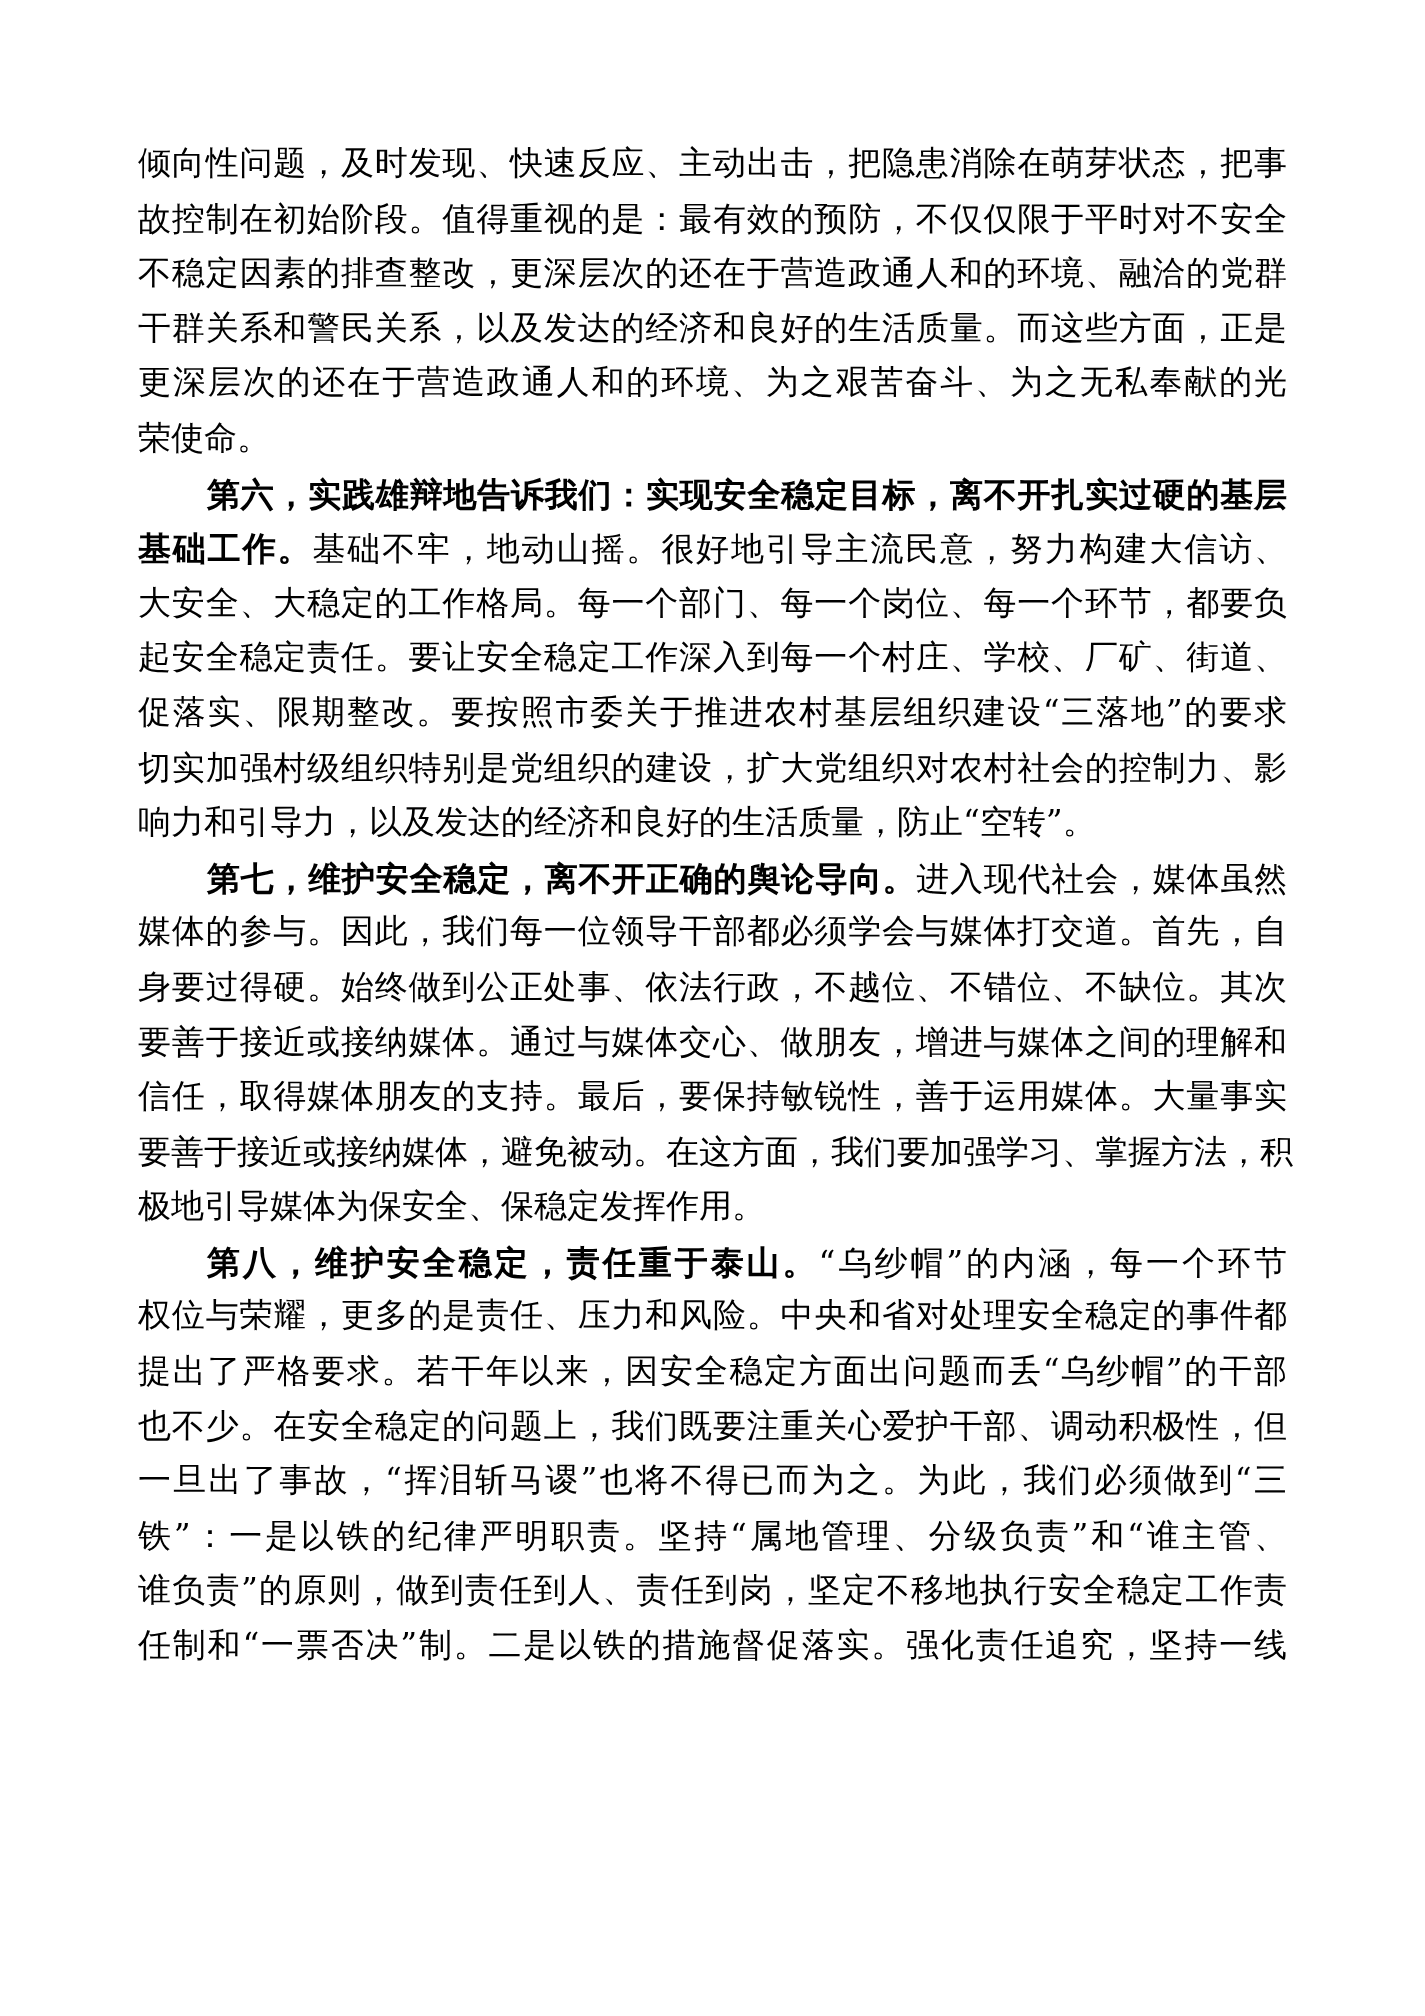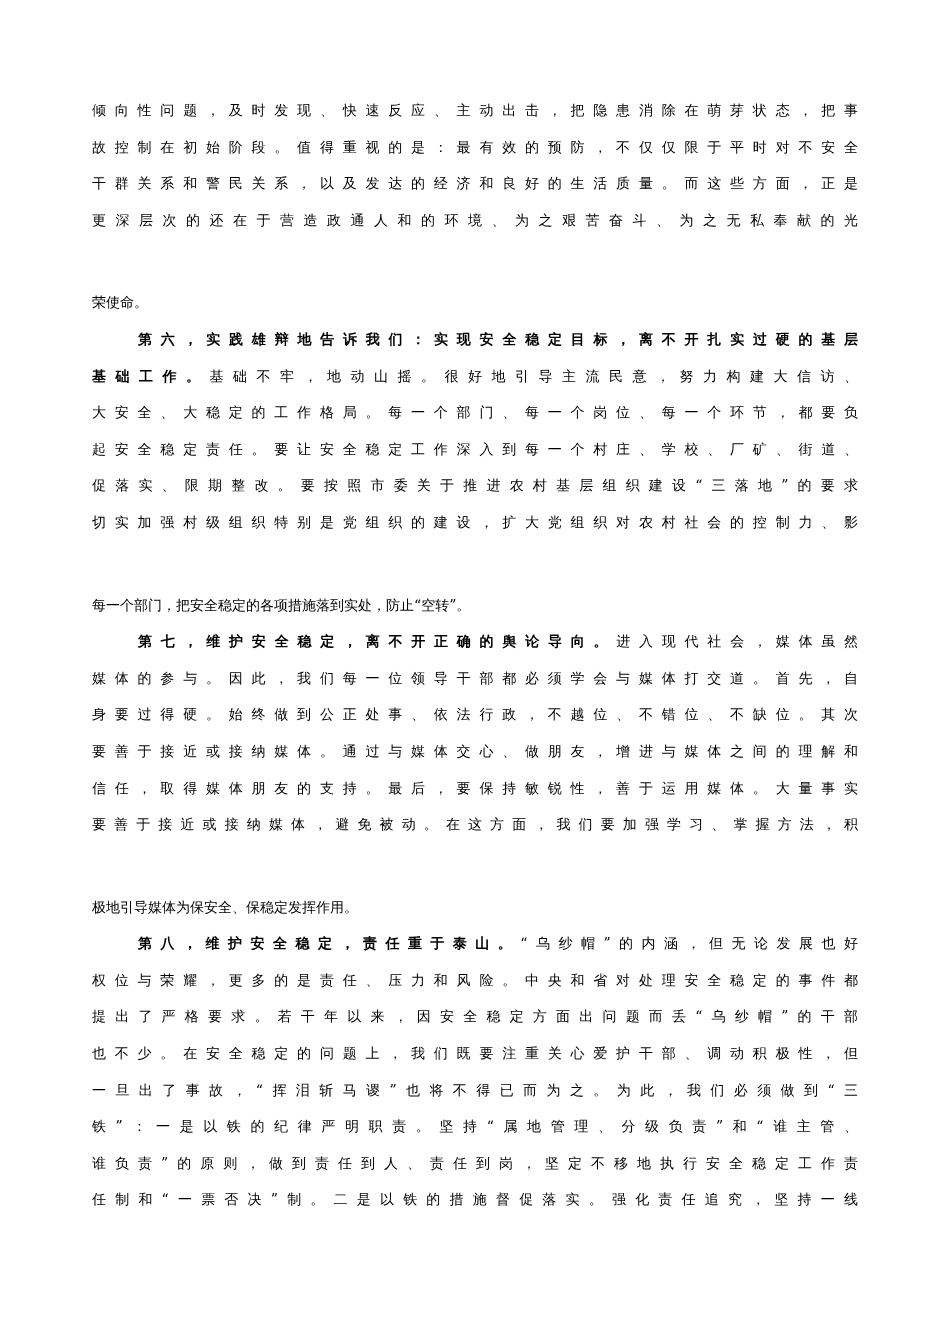--- a/index.html
+++ b/index.html
@@ -1,61 +1,62 @@
 <!DOCTYPE html>
 <html><head>
   <meta charset="utf-8">
   <style>
     html, body { margin: 0; padding: 0; background: #ffffff; }
     body { width: 950px; height: 1344px; position: relative; overflow: hidden; }
     .page {
       position: absolute; left: 92px; top: 92px; width: 766px;
       font-family: "DejaVu Serif", "Liberation Serif", serif;
-      font-size: 14px; line-height: 36.6px; color: #000;
+      font-size: 22px; line-height: 36.6px; color: #000;
     }
     .line { height: 36.6px; white-space: nowrap; text-align: justify; text-align-last: justify; }
-    .line.last { text-align-last: left; margin-top: 46px; }
+    .line.last { text-align-last: left; }
     .indent { padding-left: 46px; }
     .bold { font-weight: bold; }
   </style>
 </head>
 <body>
 
 <div class="page">
 
   <div>
     <div class="line"><span>倾向性问题，及时发现、快速反应、主动出击，把隐患消除在萌芽状态，把事</span></div>
     <div class="line"><span>故控制在初始阶段。值得重视的是：最有效的预防，不仅仅限于平时对不安全</span></div>
+    <div class="line"><span>不稳定因素的排查整改，更深层次的还在于营造政通人和的环境、融洽的党群</span></div>
     <div class="line"><span>干群关系和警民关系，以及发达的经济和良好的生活质量。而这些方面，正是</span></div>
     <div class="line"><span>更深层次的还在于营造政通人和的环境、为之艰苦奋斗、为之无私奉献的光</span></div>
     <div class="line last"><span>荣使命。</span></div>
   </div>
 
   <div>
     <div class="line indent"><span class="bold">第六，实践雄辩地告诉我们：实现安全稳定目标，离不开扎实过硬的基层</span></div>
     <div class="line"><span class="bold">基础工作。</span><span>基础不牢，地动山摇。很好地引导主流民意，努力构建大信访、</span></div>
     <div class="line"><span>大安全、大稳定的工作格局。每一个部门、每一个岗位、每一个环节，都要负</span></div>
     <div class="line"><span>起安全稳定责任。要让安全稳定工作深入到每一个村庄、学校、厂矿、街道、</span></div>
     <div class="line"><span>促落实、限期整改。要按照市委关于推进农村基层组织建设“三落地”的要求</span></div>
     <div class="line"><span>切实加强村级组织特别是党组织的建设，扩大党组织对农村社会的控制力、影</span></div>
-    <div class="line last"><span>每一个部门，把安全稳定的各项措施落到实处，防止“空转”。</span></div>
+    <div class="line last"><span>响力和引导力，以及发达的经济和良好的生活质量，防止“空转”。</span></div>
   </div>
 
   <div>
     <div class="line indent"><span class="bold">第七，维护安全稳定，离不开正确的舆论导向。</span><span>进入现代社会，媒体虽然</span></div>
     <div class="line"><span>媒体的参与。因此，我们每一位领导干部都必须学会与媒体打交道。首先，自</span></div>
     <div class="line"><span>身要过得硬。始终做到公正处事、依法行政，不越位、不错位、不缺位。其次</span></div>
     <div class="line"><span>要善于接近或接纳媒体。通过与媒体交心、做朋友，增进与媒体之间的理解和</span></div>
     <div class="line"><span>信任，取得媒体朋友的支持。最后，要保持敏锐性，善于运用媒体。大量事实</span></div>
     <div class="line"><span>要善于接近或接纳媒体，避免被动。在这方面，我们要加强学习、掌握方法，积</span></div>
     <div class="line last"><span>极地引导媒体为保安全、保稳定发挥作用。</span></div>
   </div>
 
   <div>
-    <div class="line indent"><span class="bold">第八，维护安全稳定，责任重于泰山。</span><span>“乌纱帽”的内涵，但无论发展也好</span></div>
+    <div class="line indent"><span class="bold">第八，维护安全稳定，责任重于泰山。</span><span>“乌纱帽”的内涵，每一个环节</span></div>
     <div class="line"><span>权位与荣耀，更多的是责任、压力和风险。中央和省对处理安全稳定的事件都</span></div>
     <div class="line"><span>提出了严格要求。若干年以来，因安全稳定方面出问题而丢“乌纱帽”的干部</span></div>
     <div class="line"><span>也不少。在安全稳定的问题上，我们既要注重关心爱护干部、调动积极性，但</span></div>
     <div class="line"><span>一旦出了事故，“挥泪斩马谡”也将不得已而为之。为此，我们必须做到“三</span></div>
     <div class="line"><span>铁”：一是以铁的纪律严明职责。坚持“属地管理、分级负责”和“谁主管、</span></div>
     <div class="line"><span>谁负责”的原则，做到责任到人、责任到岗，坚定不移地执行安全稳定工作责</span></div>
     <div class="line"><span>任制和“一票否决”制。二是以铁的措施督促落实。强化责任追究，坚持一线</span></div>
   </div>
 </div>
 

